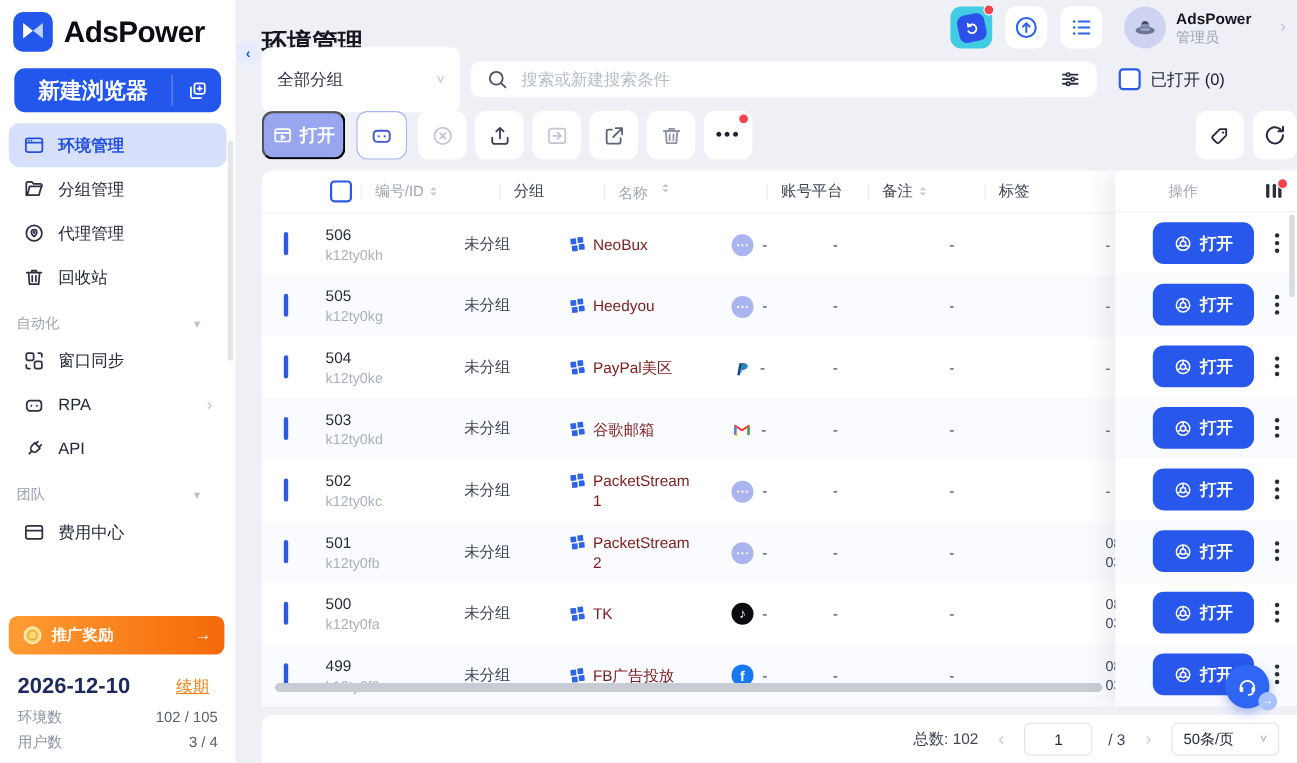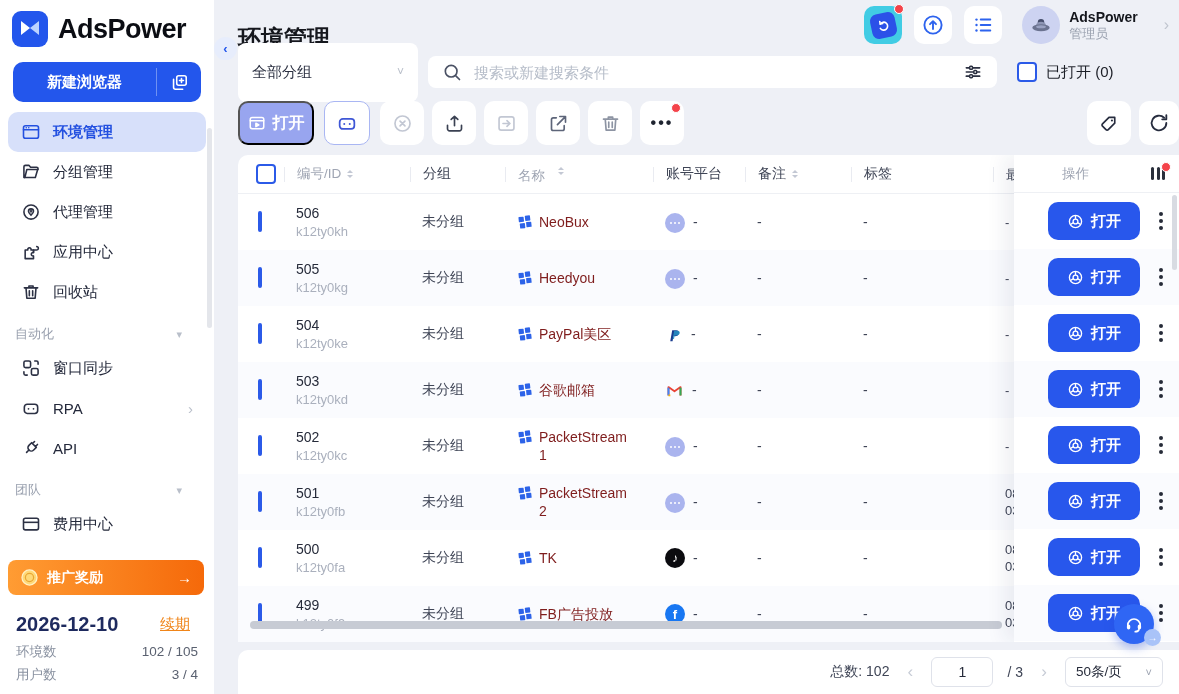--- a/index.html
+++ b/index.html
@@ -7,21 +7,21 @@
        font-family:"Liberation Sans","DejaVu Sans",sans-serif;color:#23283a;}
   .app{position:relative;width:1179px;height:694px;border-radius:30px;}
   svg{display:block;}
 
   
   .sidebar{position:absolute;left:0;top:0;width:214px;height:694px;background:#fff;z-index:5;}
   .logo-row{display:flex;align-items:center;gap:10px;padding:11px 12px 6px 12px;}
   .logo-mark{width:36px;height:36px;border-radius:9px;background:#2356ec;display:grid;place-items:center;flex:0 0 auto;}
   .brand-name{font-size:27px;font-weight:800;color:#0b0d13;letter-spacing:-.5px;}
   .new-btn{margin:9px 13px 10px 13px;height:40px;border-radius:10px;background:#2356ec;color:#fff;display:flex;align-items:stretch;overflow:hidden;cursor:pointer;}
-  .new-btn .nb-label{flex:1;display:flex;align-items:center;justify-content:center;font-size:15px;font-weight:700;}
+  .new-btn .nb-label{flex:1;display:flex;align-items:center;justify-content:center;font-size:20px;font-weight:700;}
   .new-btn .nb-divider{width:1px;background:rgba(255,255,255,.35);margin:6px 0;}
   .new-btn .nb-plus{width:44px;display:grid;place-items:center;}
   .menu{padding:0 8px;}
   .menu-item{display:flex;align-items:center;gap:12px;height:40px;padding:0 13px;border-radius:10px;font-size:15px;color:#23283a;cursor:pointer;}
   .menu-item .mi-icon{width:20px;height:20px;color:#2c3144;flex:0 0 auto;}
   .menu-item.active{background:#d7e0fa;color:#2350e0;font-weight:700;}
   .menu-item.active .mi-icon{color:#2350e0;}
   .menu-item .mi-chevron{margin-left:auto;color:#b9bfca;font-size:15px;}
   .section-label{display:flex;align-items:center;justify-content:space-between;padding:13px 32px 5px 15px;font-size:13px;color:#9aa1af;}
   .section-label .caret{color:#b9bfca;font-size:11px;}
@@ -69,21 +69,21 @@
   .btn-open-dis{width:76px;height:44px;border-radius:10px;background:#98a5ef;color:#fff;display:flex;align-items:center;justify-content:center;gap:7px;font-size:16px;font-weight:700;cursor:pointer;}
   .btn-robot{width:46px;height:44px;border-radius:10px;background:#fff;border:1.5px solid #a9b6f3;box-sizing:border-box;display:grid;place-items:center;color:#3f57d6;margin:0 2px;cursor:pointer;}
   .icon-btn{width:44px;height:44px;border-radius:10px;background:#fff;display:grid;place-items:center;cursor:pointer;position:relative;}
   .ic-gray{color:#c2c7d3;} .ic-dark{color:#3a4152;} .ic-mid{color:#8d94a3;} .ic-med{color:#5d6579;}
   .more-dots{font-size:16px;font-weight:700;color:#1f2430;letter-spacing:2px;}
   .toolbar-right{margin-left:auto;display:flex;gap:8px;}
   .toolbar .icon-btn.edge{width:40px;}
 
   
   .table-card{position:absolute;left:238px;top:155px;right:0;height:487px;background:#fff;border-radius:10px 0 0 0;overflow:hidden;}
-  .thead{display:flex;align-items:center;height:38px;border-bottom:1px solid #eef0f4;font-size:13.5px;color:#9fa5b3;}
+  .thead{display:flex;align-items:center;height:38px;border-bottom:1px solid #eef0f4;font-size:13.5px;color:#9fa5b3;padding-left:44px;}
   .hcell{display:flex;align-items:center;padding-left:12px;box-sizing:border-box;height:15px;}
   .hcell + .hcell{border-left:1px solid #e9ebf1;}
   .cell{padding-left:12px;box-sizing:border-box;}
   .c-check{width:46px;padding-left:20px;border-left:none !important;}
   .c-num{width:126px;} .c-group{width:95px;} .c-name{width:148px;} .c-platform{width:92px;}
   .c-note{width:106px;} .c-tag{width:142px;} .c-last{width:80px;}
   .sort{display:inline-flex;flex-direction:column;margin-left:6px;gap:2px;}
   .sort::before,.sort::after{content:"";width:0;height:0;border:3.5px solid transparent;}
   .sort::before{border-bottom-color:#c3c8d4;border-top:none;}
   .sort::after{border-top-color:#c3c8d4;border-bottom:none;}
@@ -186,29 +186,20 @@
           <span class="mi-icon">
             <svg width="20" height="20" viewBox="0 0 24 24" fill="none" stroke="currentColor" stroke-width="1.9" stroke-linecap="round">
               <circle cx="12" cy="12" r="8.5"></circle>
               <path d="M12 8.2a3 3 0 013 3c0 2-3 4.6-3 4.6s-3-2.6-3-4.6a3 3 0 013-3z"></path>
               <circle cx="12" cy="11.2" r=".6" fill="currentColor"></circle>
             </svg>
           </span>
           <span>代理管理</span>
         </div>
 
-        <div class="menu-item">
-          <span class="mi-icon">
-            <svg width="20" height="20" viewBox="0 0 24 24" fill="none" stroke="currentColor" stroke-width="1.9" stroke-linejoin="round">
-              <path d="M5 9.5h3.2a2 2 0 113.8 0H15v3.4a2 2 0 100 3.8V20H5z"></path>
-              <path d="M15 13v-3.5h3.2a2 2 0 100-3.8"></path>
-            </svg>
-          </span>
-          <span>应用中心</span>
-        </div>
 
         <div class="menu-item">
           <span class="mi-icon">
             <svg width="20" height="20" viewBox="0 0 24 24" fill="none" stroke="currentColor" stroke-width="1.9" stroke-linecap="round" stroke-linejoin="round">
               <path d="M4 7h16M9.5 7V4.8h5V7M6 7l1 12.5h10L18 7"></path>
               <path d="M10 10.5v6M14 10.5v6"></path>
             </svg>
           </span>
           <span>回收站</span>
         </div>

